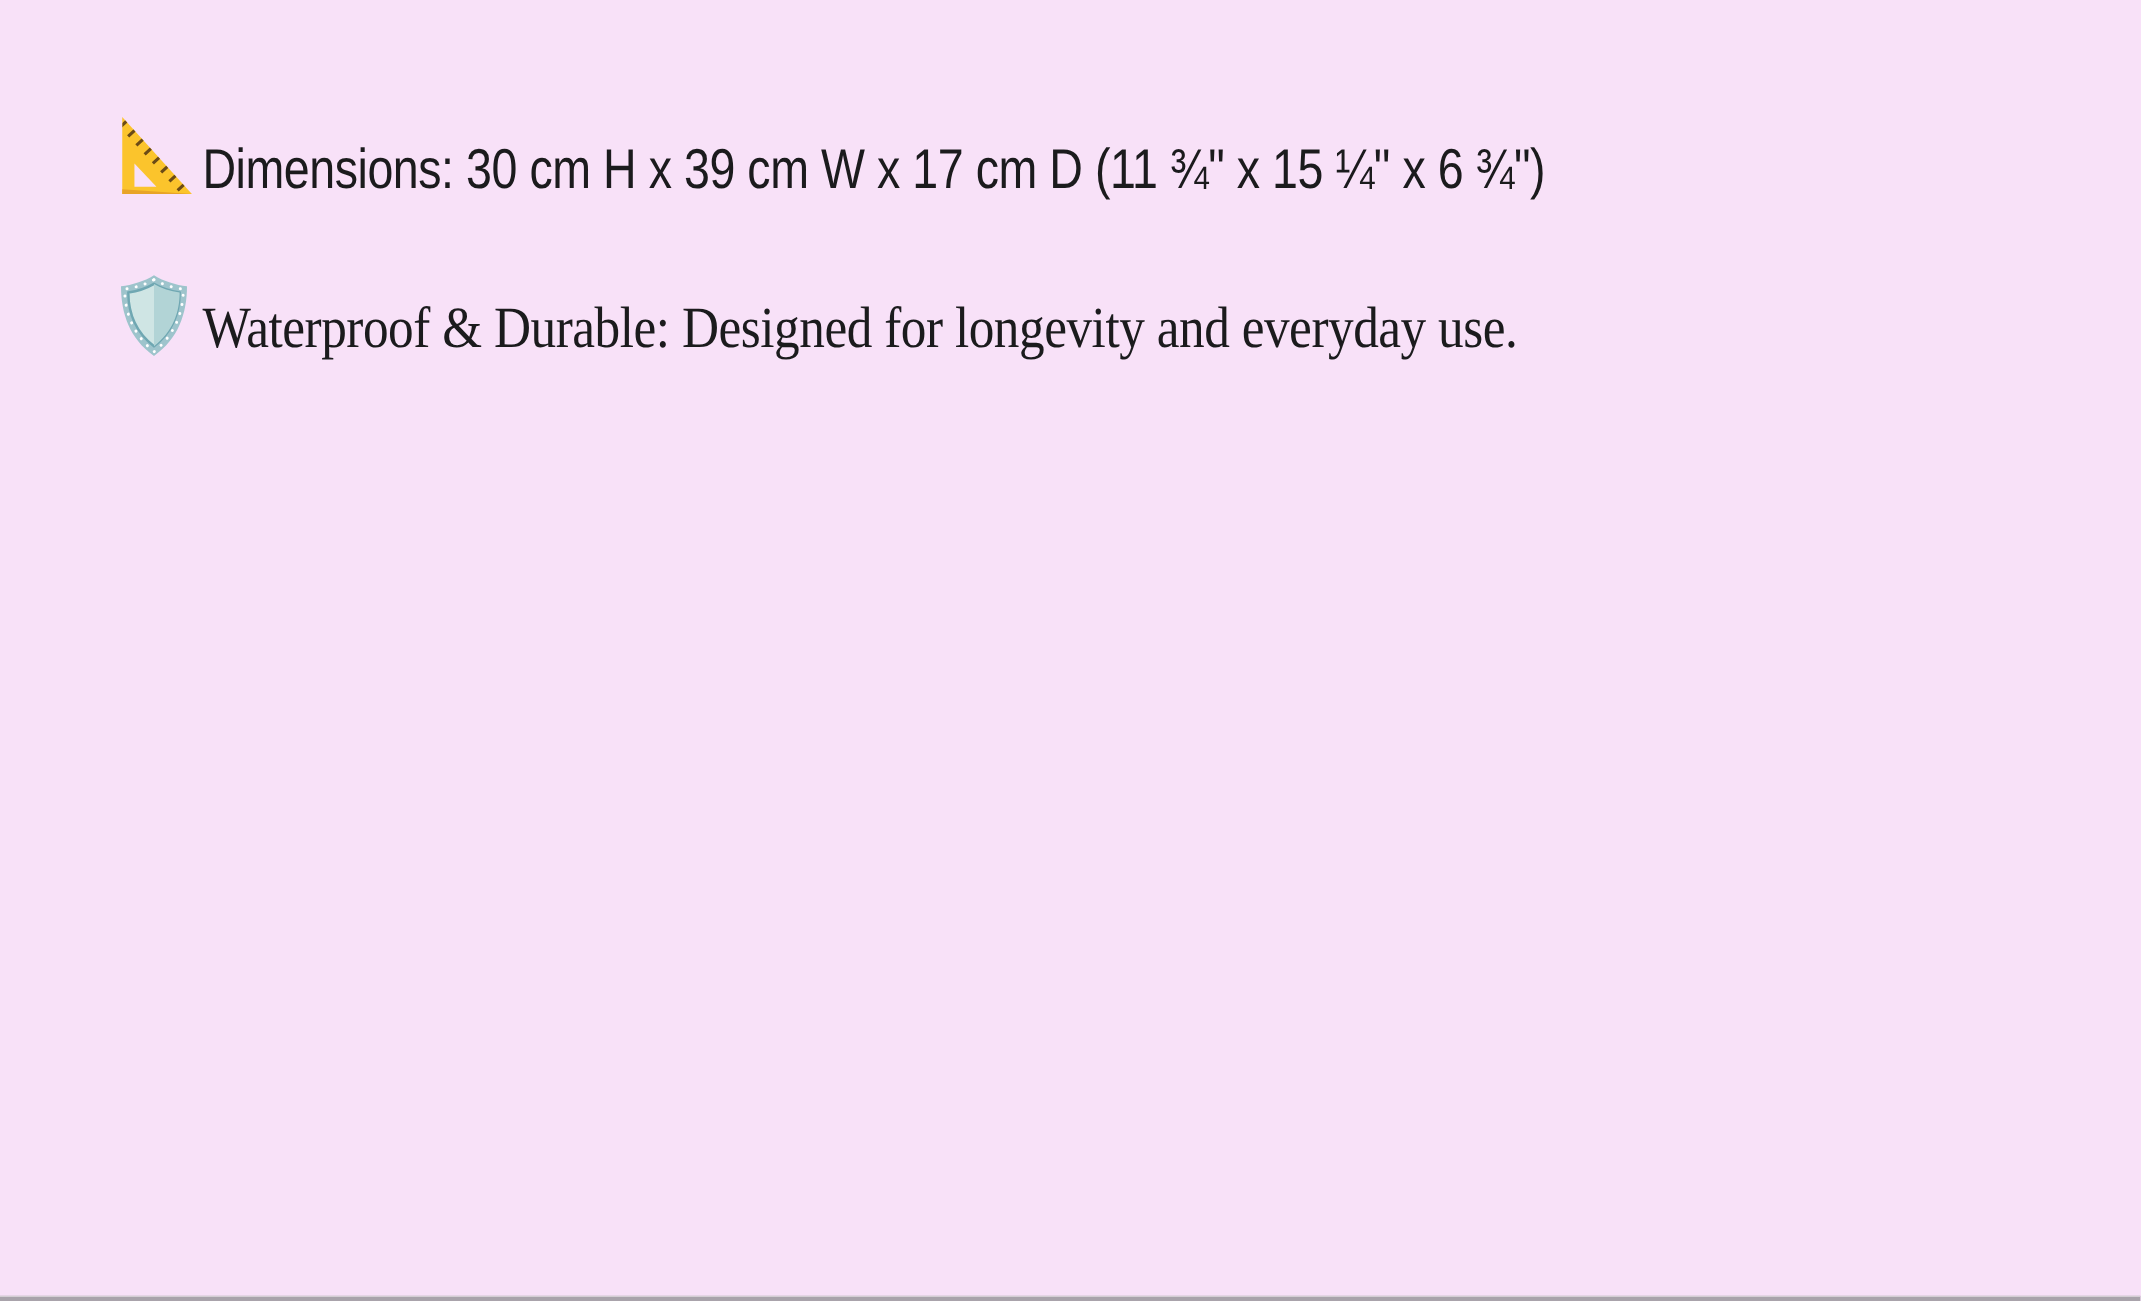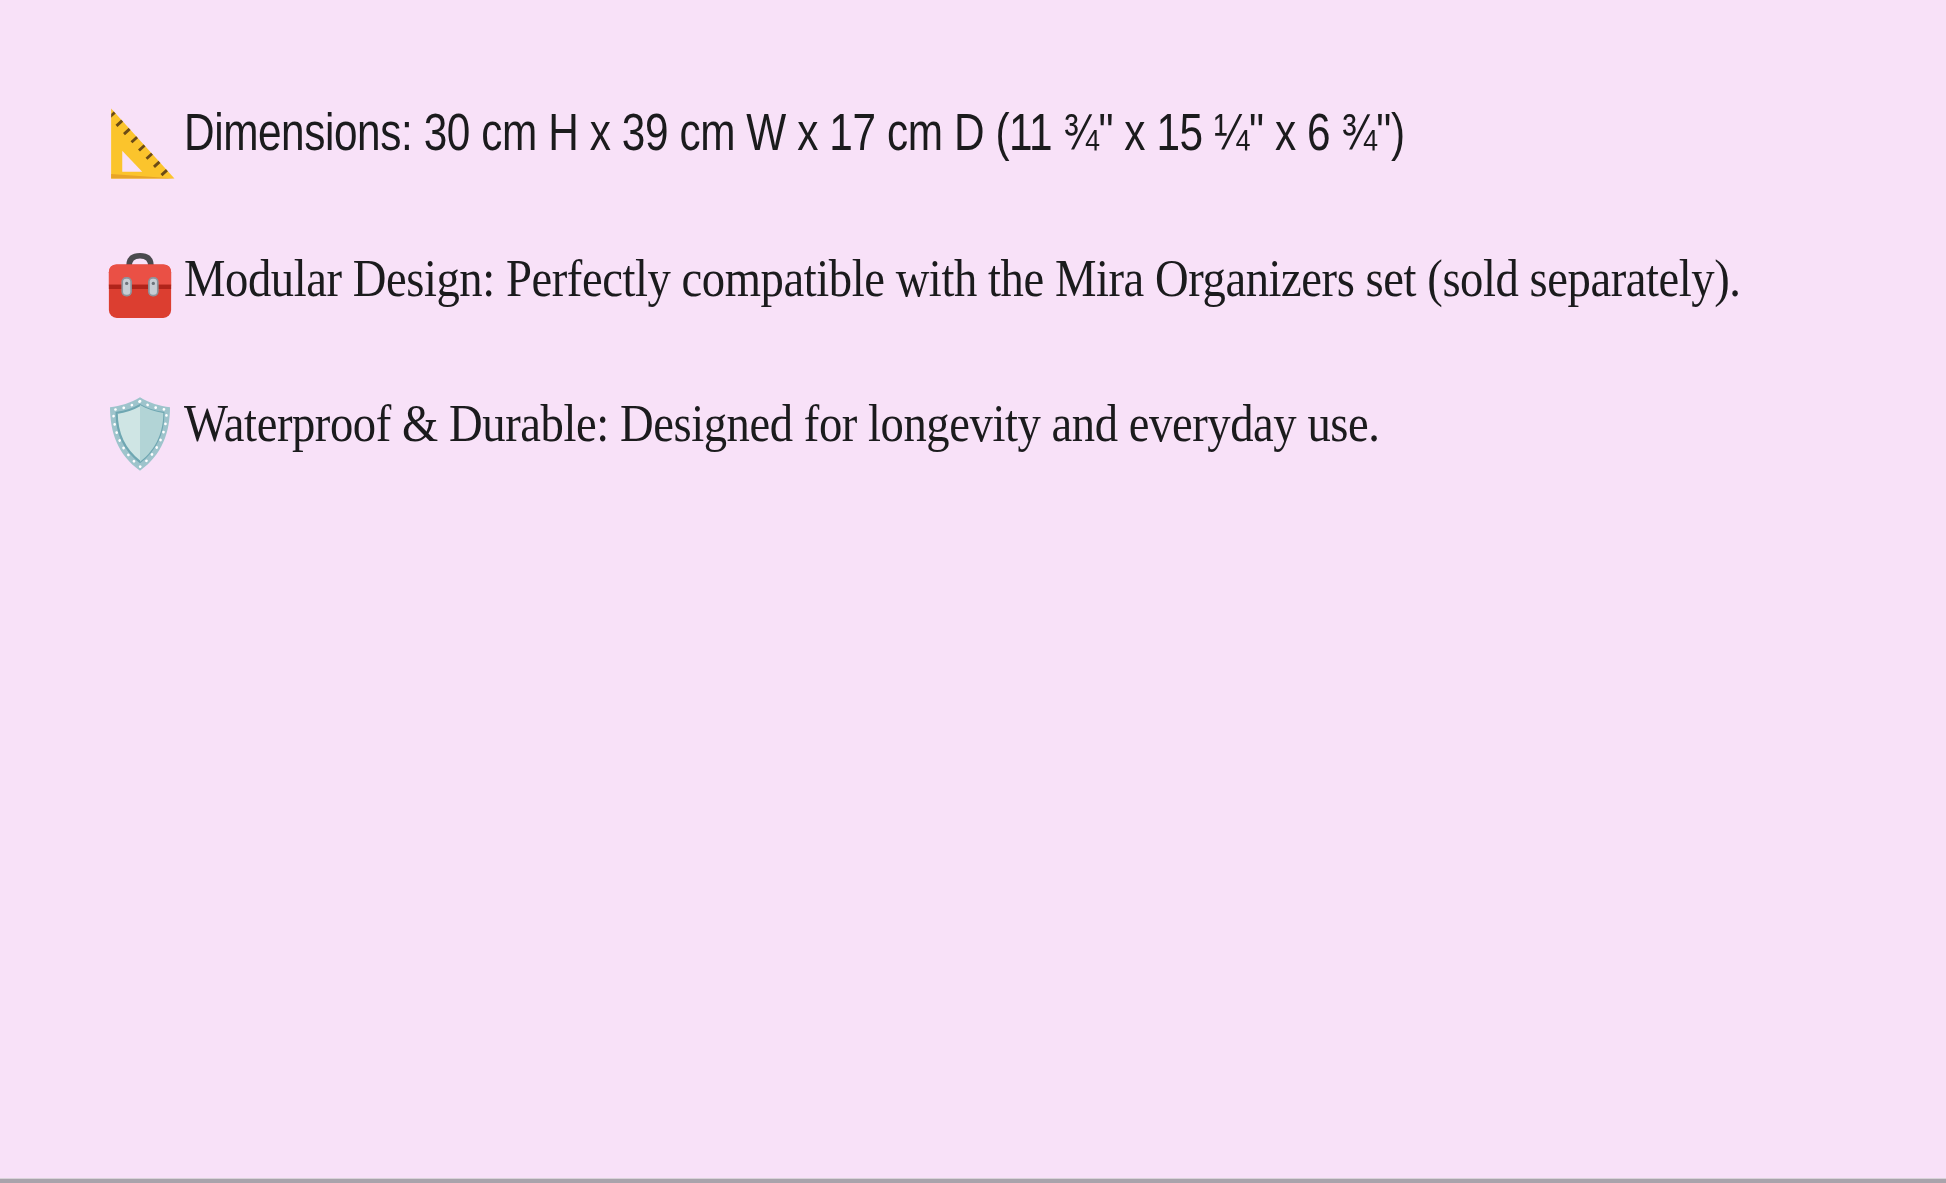--- a/index.html
+++ b/index.html
@@ -19,21 +19,21 @@
   }
   .features {
     position: absolute;
     top: 0;
     left: 0;
     right: 0;
     padding: 103px 0 0 96px;
   }
   .feature-row {
     display: flex;
-    align-items: flex-start;
+    align-items: flex-end;
     height: 80px;
     margin-bottom: 65px;
   }
   .icon {
     width: 88px;
     height: 82px;
     flex: 0 0 88px;
     display: flex;
     align-items: center;
     justify-content: center;
@@ -172,28 +172,20 @@
   <div class="feature-row sans">
     <span class="icon">
       <svg aria-hidden="true">
             <use href="#sym-triangular-ruler" xlink:href="#sym-triangular-ruler"></use>
           </svg>
     </span>
     <span class="feature-text" style="color: rgb(27, 27, 29);">Dimensions: 30 cm H x 39 cm W x 17 cm D (11 ¾" x 15 ¼" x 6 ¾")</span>
   </div>
 
 
-  <div class="feature-row serif">
-    <span class="icon">
-      <svg aria-hidden="true">
-            <use href="#sym-toolbox" xlink:href="#sym-toolbox"></use>
-          </svg>
-    </span>
-    <span class="feature-text" style="color: rgb(27, 27, 29);">Modular Design: Perfectly compatible with the Mira Organizers set (sold separately).</span>
-  </div>
 
 
 
   <div class="feature-row serif">
     <span class="icon">
       <svg aria-hidden="true">
             <use href="#sym-shield" xlink:href="#sym-shield"></use>
           </svg>
     </span>
     <span class="feature-text" style="color: rgb(27, 27, 29);">Waterproof &amp; Durable: Designed for longevity and everyday use.</span>

